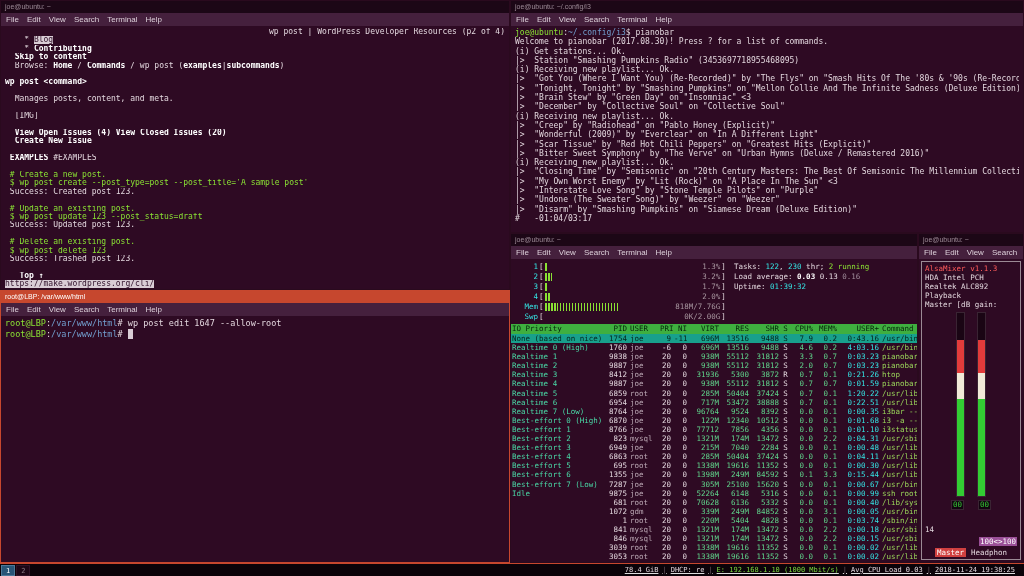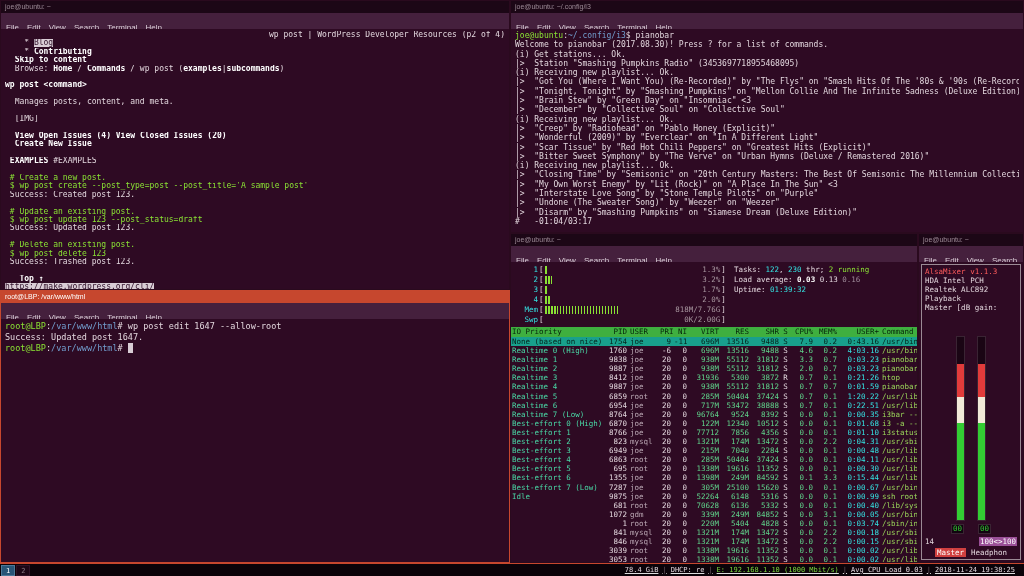--- a/index.html
+++ b/index.html
@@ -10,21 +10,21 @@
   
   .window { position:absolute; display:flex; flex-direction:column;
             background:var(--termBg); border:1px solid #2a0a1e; overflow:hidden; }
   .window.focused { border-color:var(--accent); }
   .titlebar { flex:0 0 12px; height:12px; background:var(--titleBg); color:var(--titleFg);
               font-family:"Liberation Sans", sans-serif; font-size:7px; line-height:12px;
               padding:0 4px; white-space:nowrap; overflow:hidden; }
   .window.focused .titlebar { background:var(--accent); color:#fff; }
   .menubar { flex:0 0 13px; height:13px; background:var(--menuBg); color:#ddd0da;
              font-family:"Liberation Sans", sans-serif; font-size:8px; line-height:13px;
-             padding:8px 5px; white-space:nowrap; overflow:hidden; }
+             padding:0 5px; white-space:nowrap; overflow:hidden; }
   .menu-item { margin-right:8px; }
   .term { flex:1; overflow:hidden; padding:2px 4px; color:var(--fg); }
   .tl { white-space:pre; overflow:hidden; }
 
   #win-w3m      { left:0;   top:0;     width:510px; height:290px; }
   #win-shell    { left:0;   top:290px; width:510px; height:273px; }
   #win-pianobar { left:510px; top:0;   width:514px; height:233px; }
   #win-htop     { left:510px; top:233px; width:408px; height:330px; }
   #win-alsa     { left:918px; top:233px; width:106px; height:330px; }
 
@@ -74,21 +74,21 @@
               display:flex; flex-direction:column; font-size:7.5px; line-height:9px;
               color:var(--fg); overflow:hidden; }
   .alsa-title { color:var(--red); }
   .bars { flex:1; display:flex; justify-content:center; align-items:flex-end; gap:12px; padding:3px 0 2px 0; }
   .vtrack { width:9px; height:185px; background:#1a0514; border:1px solid #3a2433; position:relative; }
   .vfill { position:absolute; bottom:0; left:0; right:0; height:85%;
            background:linear-gradient(to top, #33cc33 0 62%, #f2ead8 62% 79%, #e23b3b 79% 100%); }
   .mute-row { display:flex; justify-content:center; gap:14px; margin:1px 0; }
   .mute { color:#33cc33; background:#120410; border:1px solid #3a2433; padding:0 1px; line-height:8px; }
   .vol-row { display:flex; align-items:center; justify-content:space-between; gap:8px; margin:2px 0; }
-  .vol-badge { background:var(--magenta); color:#fff; padding:0 1px; }
+  .vol-badge { background:var(--magenta); color:#fff; padding:0 1px;margin-top:24px; }
   .ctl-row { display:flex; justify-content:center; gap:5px; white-space:nowrap; overflow:hidden; }
   .ctl-sel { background:#d04040; color:#fff; padding:0 2px; }
 
   
   #statusbar { position:absolute; left:0; top:563px; width:1024px; height:13px;
                background:#0b0309; border-top:1px solid var(--accent);
                display:flex; align-items:center; font-size:7px; color:#ddd; }
   #ws-wrap { display:flex; gap:1px; padding-left:1px; }
   .ws { height:11px; line-height:10px; padding:0 4px; }
   .ws.focused { background:#285577; border:1px solid #4c7899; color:#fff; }
@@ -138,21 +138,20 @@
         <div class="tl"><span class="c-fg">   </span><span class="c-bold">Top ↑</span></div>
         <div class="tl"><span class="c-invert">https://make.wordpress.org/cli/</span></div>
       </div>
   </section>
 
   <section class="window focused" id="win-shell">
     <div class="titlebar">root@LBP: /var/www/html</div>
     <div class="menubar"><span class="menu-item">File</span><span class="menu-item">Edit</span><span class="menu-item">View</span><span class="menu-item">Search</span><span class="menu-item">Terminal</span><span class="menu-item">Help</span></div>
     <div class="term term--shell">
         <div class="tl"><span class="c-green">root@LBP</span><span class="c-fg">:</span><span class="c-blue">/var/www/html</span><span class="c-fg"># wp post edit 1647 --allow-root</span></div>
-        <div class="tl"><span class="c-fg">Success: Updated post 1647.</span></div>
         <div class="tl"><span class="c-green">root@LBP</span><span class="c-fg">:</span><span class="c-blue">/var/www/html</span><span class="c-fg"># </span><span class="c-cursor"> </span></div>
       </div>
   </section>
 
   <section class="window" id="win-pianobar">
     <div class="titlebar">joe@ubuntu: ~/.config/i3</div>
     <div class="menubar"><span class="menu-item">File</span><span class="menu-item">Edit</span><span class="menu-item">View</span><span class="menu-item">Search</span><span class="menu-item">Terminal</span><span class="menu-item">Help</span></div>
     <div class="term term--piano">
         <div class="tl"><span class="c-green">joe@ubuntu</span><span class="c-fg">:</span><span class="c-blue">~/.config/i3</span><span class="c-fg">$ pianobar</span></div>
         <div class="tl"><span class="c-fg">Welcome to pianobar (2017.08.30)! Press ? for a list of commands.</span></div>

